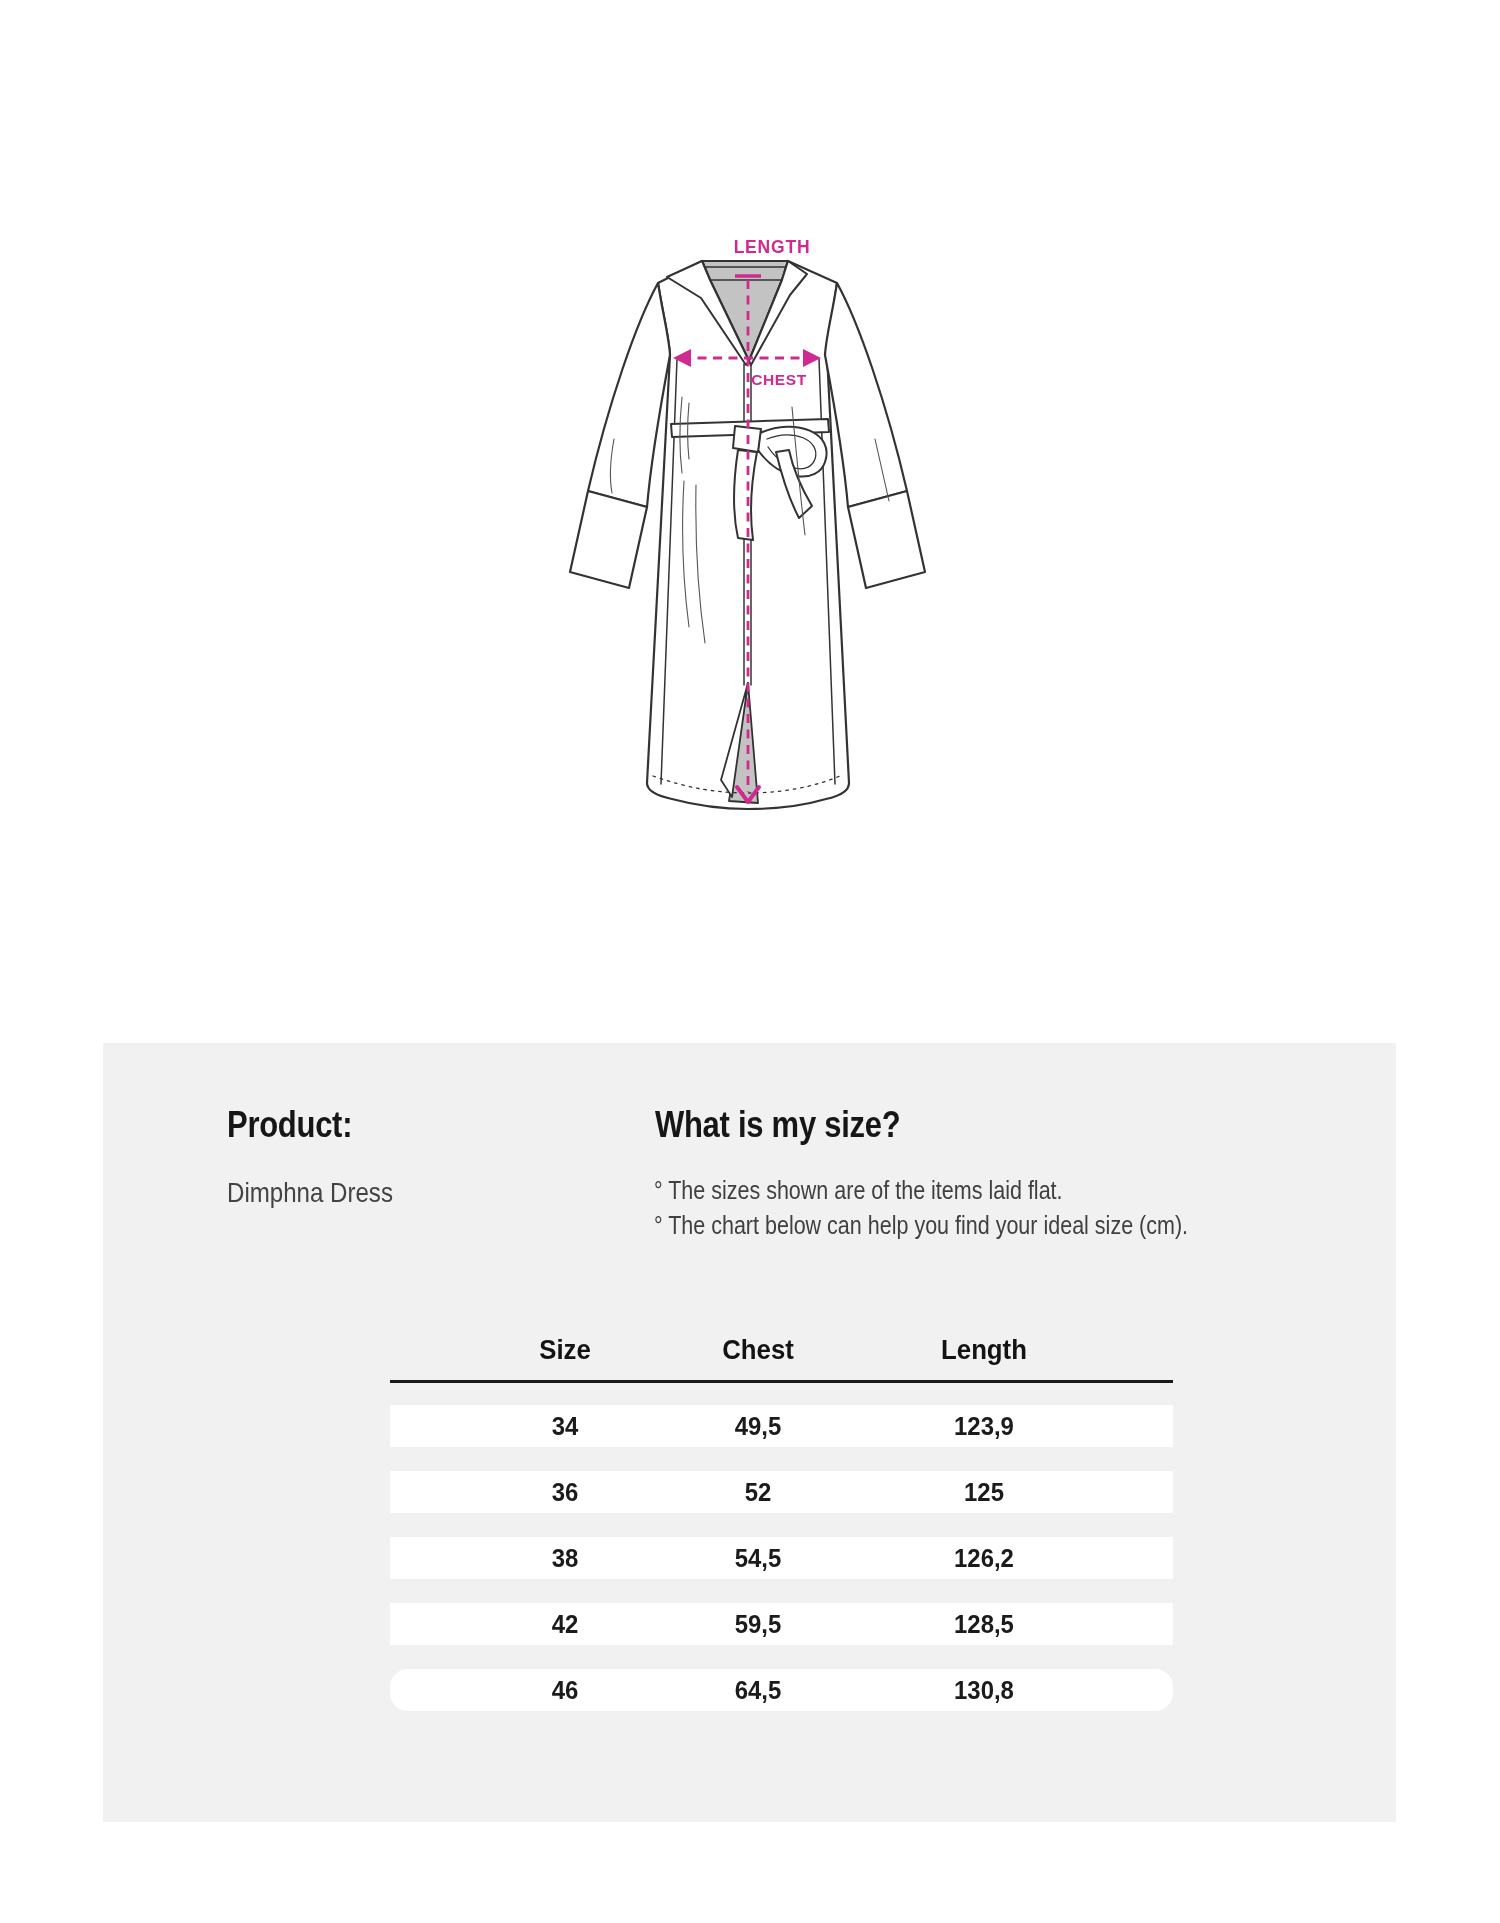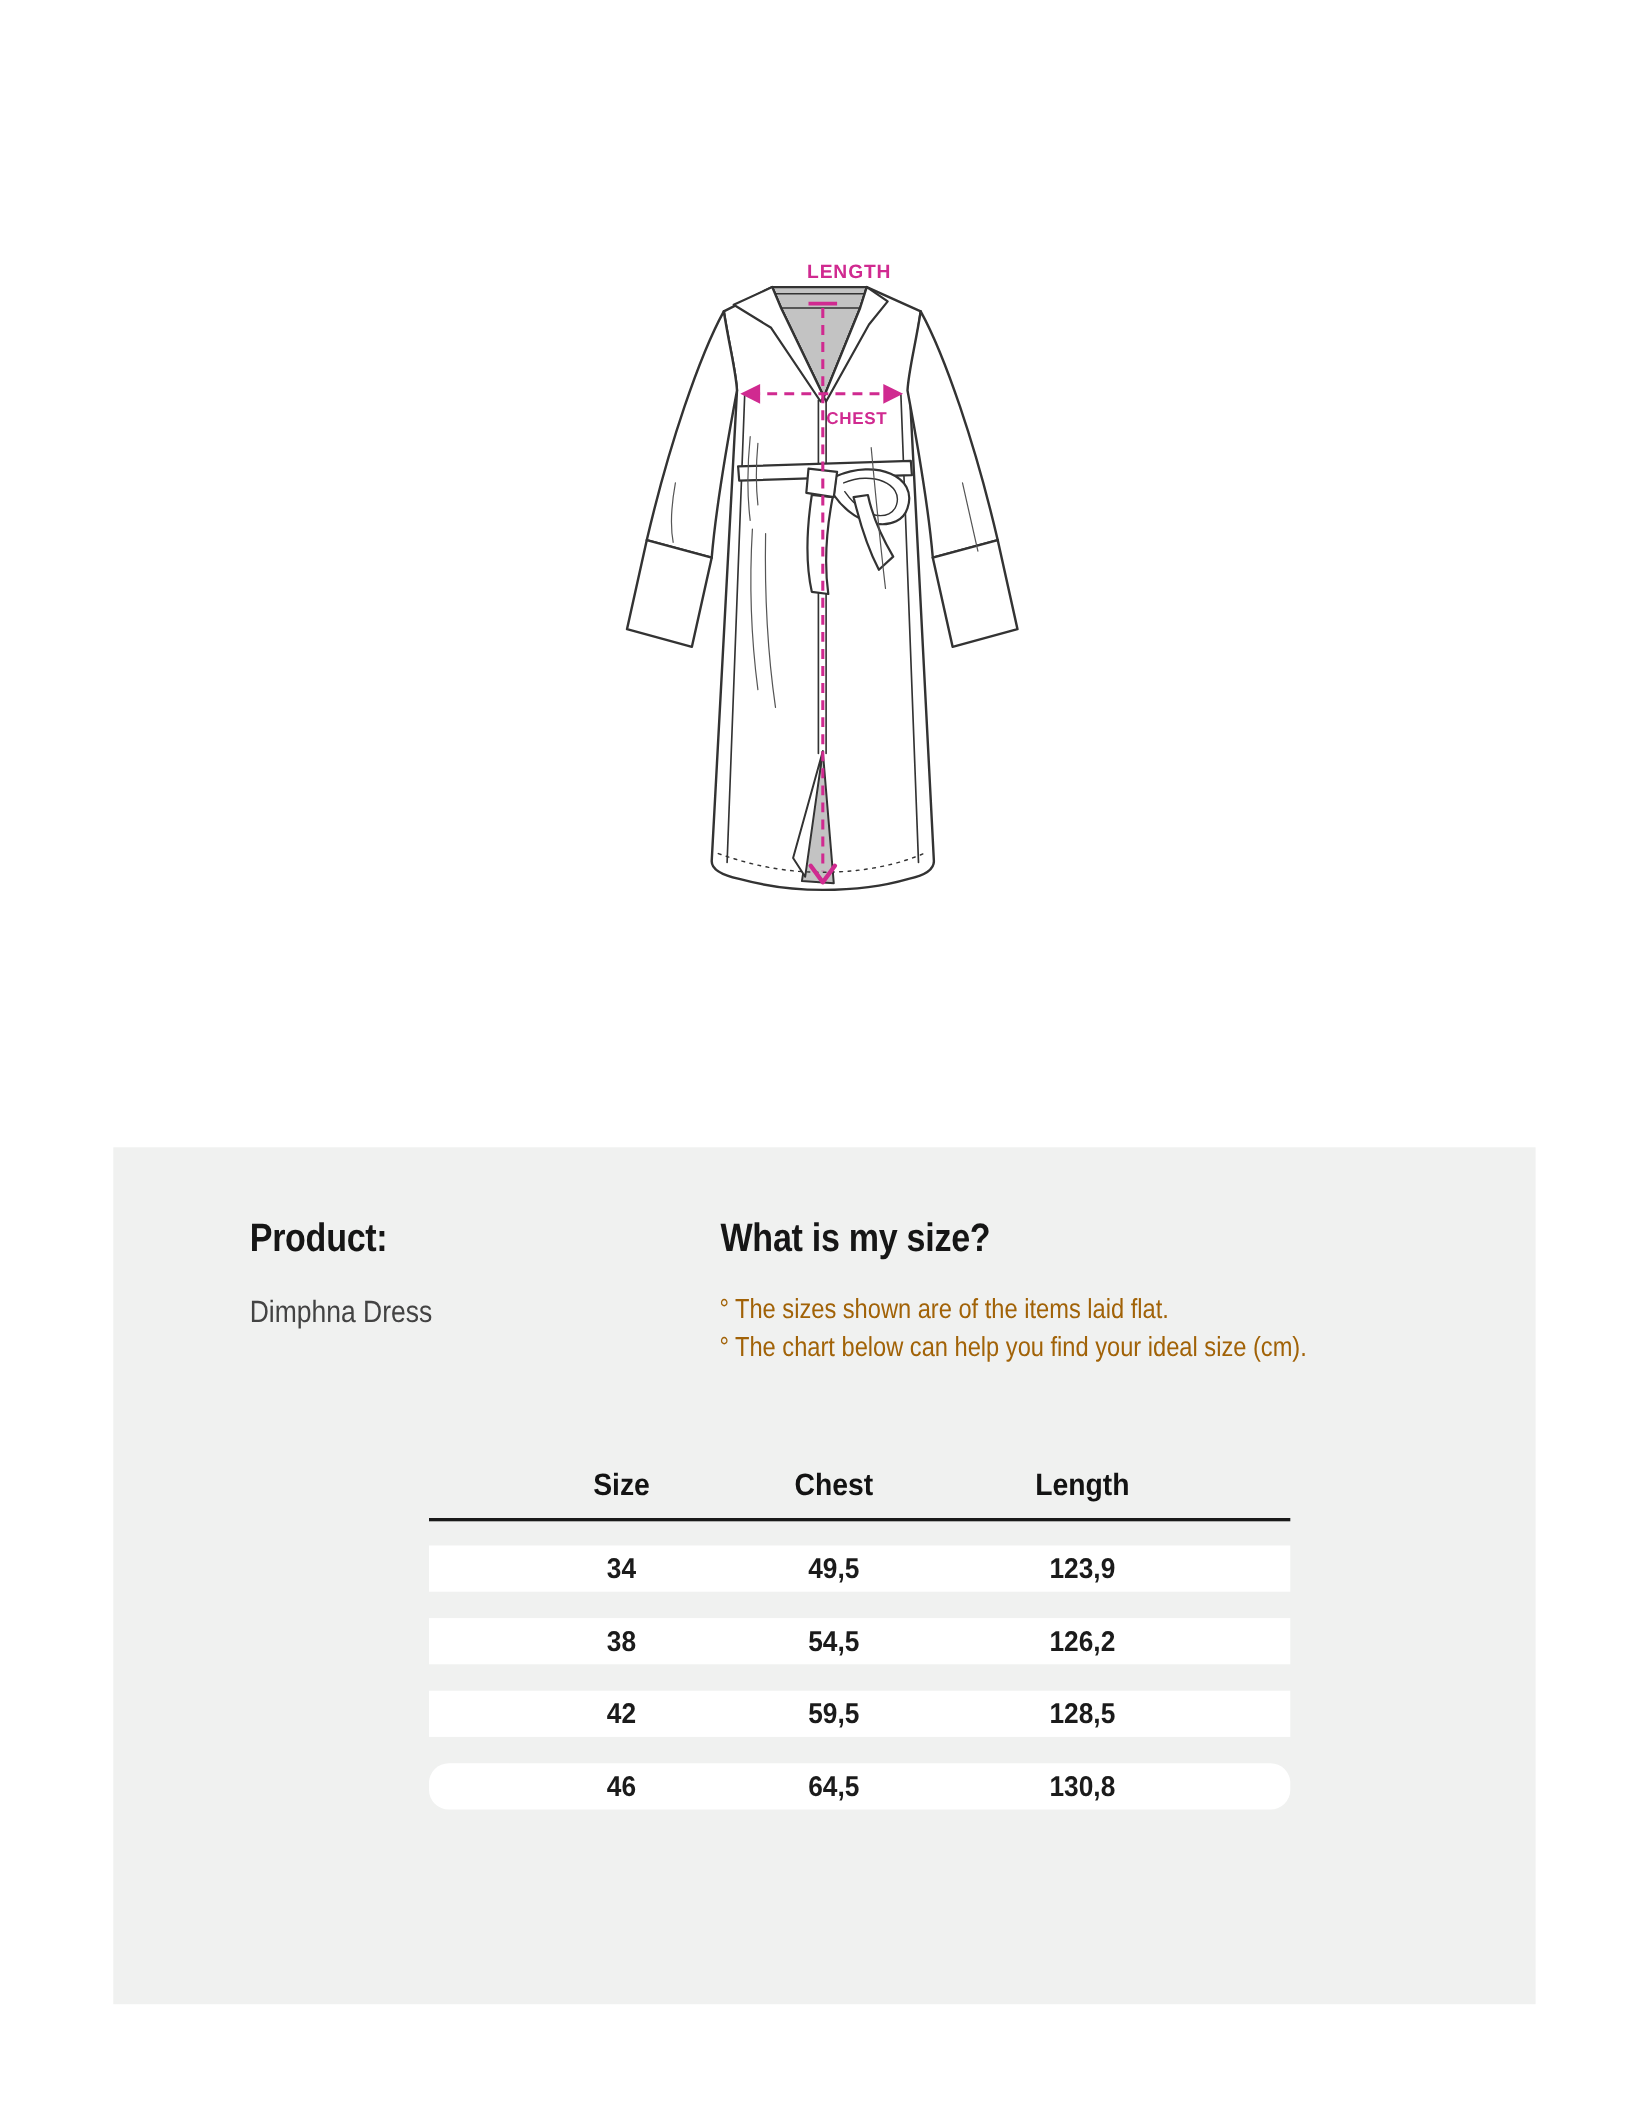--- a/index.html
+++ b/index.html
@@ -11,21 +11,21 @@
   .mlabel{font-family:"Liberation Sans",sans-serif;font-weight:700;font-size:17.5px;
           fill:#d02a90;text-anchor:middle;letter-spacing:.8px;}
   .mlabel2{font-family:"Liberation Sans",sans-serif;font-weight:700;font-size:15.5px;
           fill:#d02a90;text-anchor:middle;letter-spacing:.6px;}
 
   
   .panel{position:absolute;left:103px;top:1043px;width:1293px;height:779px;background:#f0f1f0;}
   .cond{transform:scaleX(.86);transform-origin:0 50%;white-space:nowrap;}
   .h-bold{position:absolute;margin:0;font-size:36px;font-weight:700;color:#161616;letter-spacing:-.3px;}
   .p-text{position:absolute;margin:0;font-size:25px;font-weight:400;color:#434343;}
-  .notes{position:absolute;margin:0;font-size:25px;font-weight:400;color:#a16207;line-height:35px;}
+  .notes{position:absolute;margin:0;font-size:25px;font-weight:400;color:#404040;line-height:35px;}
 
   .product-heading{left:124px;top:61px;}
   .product-name{left:124px;top:134px;font-size:28px;}
   .size-heading{left:552px;top:61px;}
   .size-notes{left:551px;top:130px;}
 
   
   .table{position:absolute;left:287px;top:262px;width:739px;height:500px;padding-left:44px;}
   .thead{position:absolute;left:0;top:14px;width:100%;height:62px;}
   .rule{position:absolute;left:0;top:75px;width:100%;height:3px;background:#1a1a1a;}
@@ -122,20 +122,25 @@
         <span class="col col3 hc">Length</span>
       </div>
       <div class="rule"></div>
       <div class="tbody">
         <div class="trow">
           <span class="col col1">34</span>
           <span class="col col2">49,5</span>
           <span class="col col3">123,9</span>
         </div>
         <div class="trow">
+          <span class="col col1">36</span>
+          <span class="col col2">52</span>
+          <span class="col col3">125</span>
+        </div>
+        <div class="trow">
           <span class="col col1">38</span>
           <span class="col col2">54,5</span>
           <span class="col col3">126,2</span>
         </div>
         <div class="trow">
           <span class="col col1">42</span>
           <span class="col col2">59,5</span>
           <span class="col col3">128,5</span>
         </div>
         <div class="trow">

